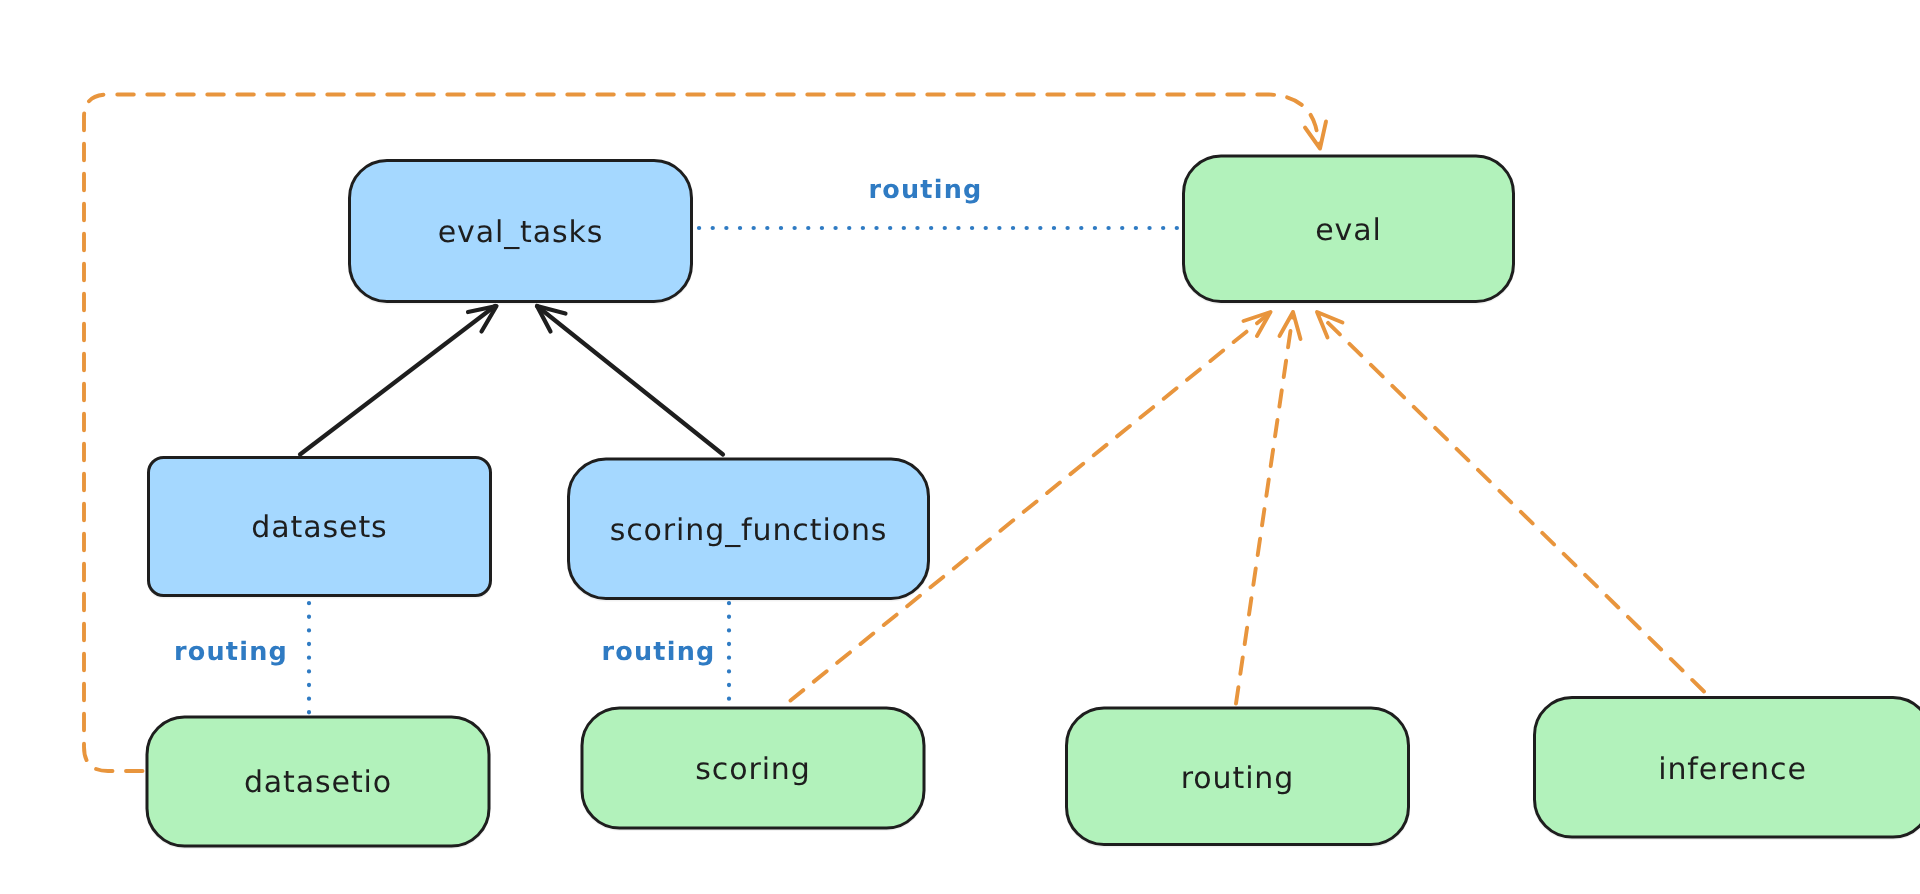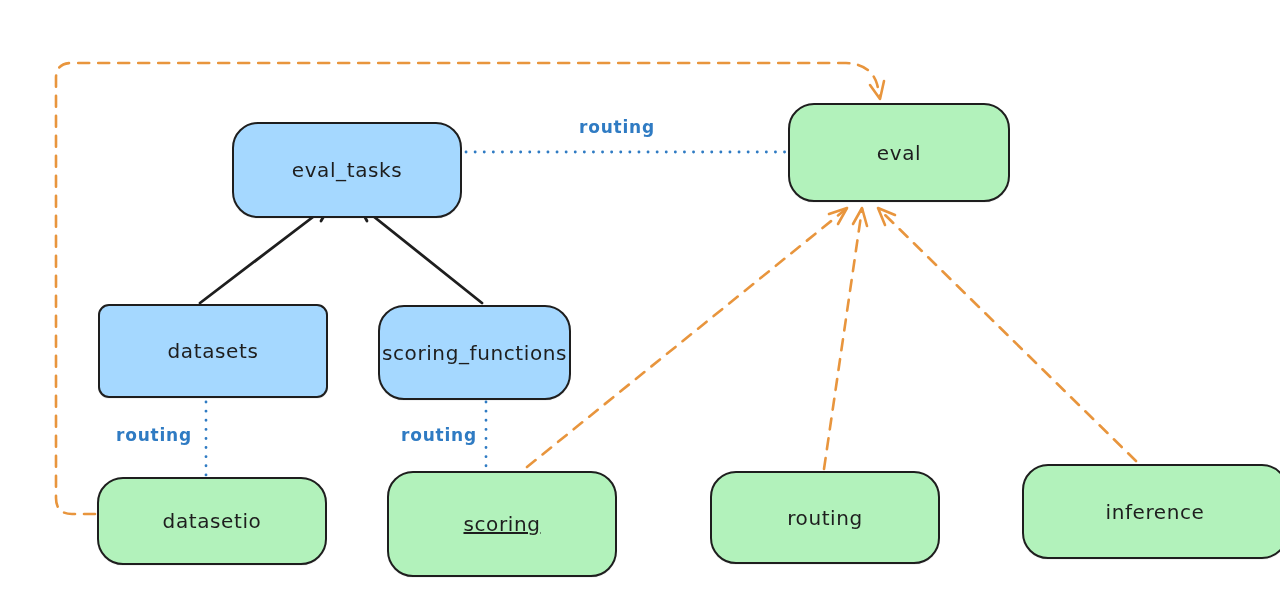--- a/index.html
+++ b/index.html
@@ -75,31 +75,31 @@
     <line class="stroke-orange dash-orange" x1="527" y1="467" x2="846" y2="209"></line>
     <polyline class="stroke-orange" points="838,224 847,208 829,214"></polyline>
 
     <line class="stroke-orange dash-orange" x1="824" y1="469" x2="862" y2="209"></line>
     <polyline class="stroke-orange" points="867,226 862,208 853,224"></polyline>
 
     <line class="stroke-orange dash-orange" x1="1136" y1="461" x2="879" y2="209"></line>
     <polyline class="stroke-orange" points="895,215 878,208 885,225"></polyline>
   </svg>
 
-  <div class="node blue" style="left:232px;  top:106px; width:230px; height:96px;margin-top:16px;">eval_tasks</div>
+  <div class="node blue" style="left:232px;  top:106px; width:230px; height:96px;">eval_tasks</div>
 
   <div class="node green" style="left:788px;  top:103px; width:222px; height:99px;">eval</div>
 
   <div class="node blue" style="left:98px;   top:304px; width:230px; height:94px;border-radius:11px;">datasets</div>
 
-  <div class="node blue" style="left:378px;  top:305px; width:193px; height:95px;">scoring_functions</div>
+  <div class="node blue" style="left:378px;  top:305px; width:242px; height:95px;">scoring_functions</div>
 
   <div class="node green" style="left:97px;   top:477px; width:230px; height:88px;">datasetio</div>
 
-  <div class="node green" style="left:387px;  top:471px; width:230px; height:106px;text-decoration:underline;">scoring</div>
+  <div class="node green" style="left:387px;  top:471px; width:230px; height:82px;">scoring</div>
 
   <div class="node green" style="left:710px;  top:471px; width:230px; height:93px;">routing</div>
 
   <div class="node green" style="left:1022px; top:464px; width:266px; height:95px;">inference</div>
 
   <div class="edge-label" style="left:579px; top:117px;">routing</div>
 
   <div class="edge-label" style="left:116px; top:425px;">routing</div>
 
   <div class="edge-label" style="left:401px; top:425px;">routing</div>

